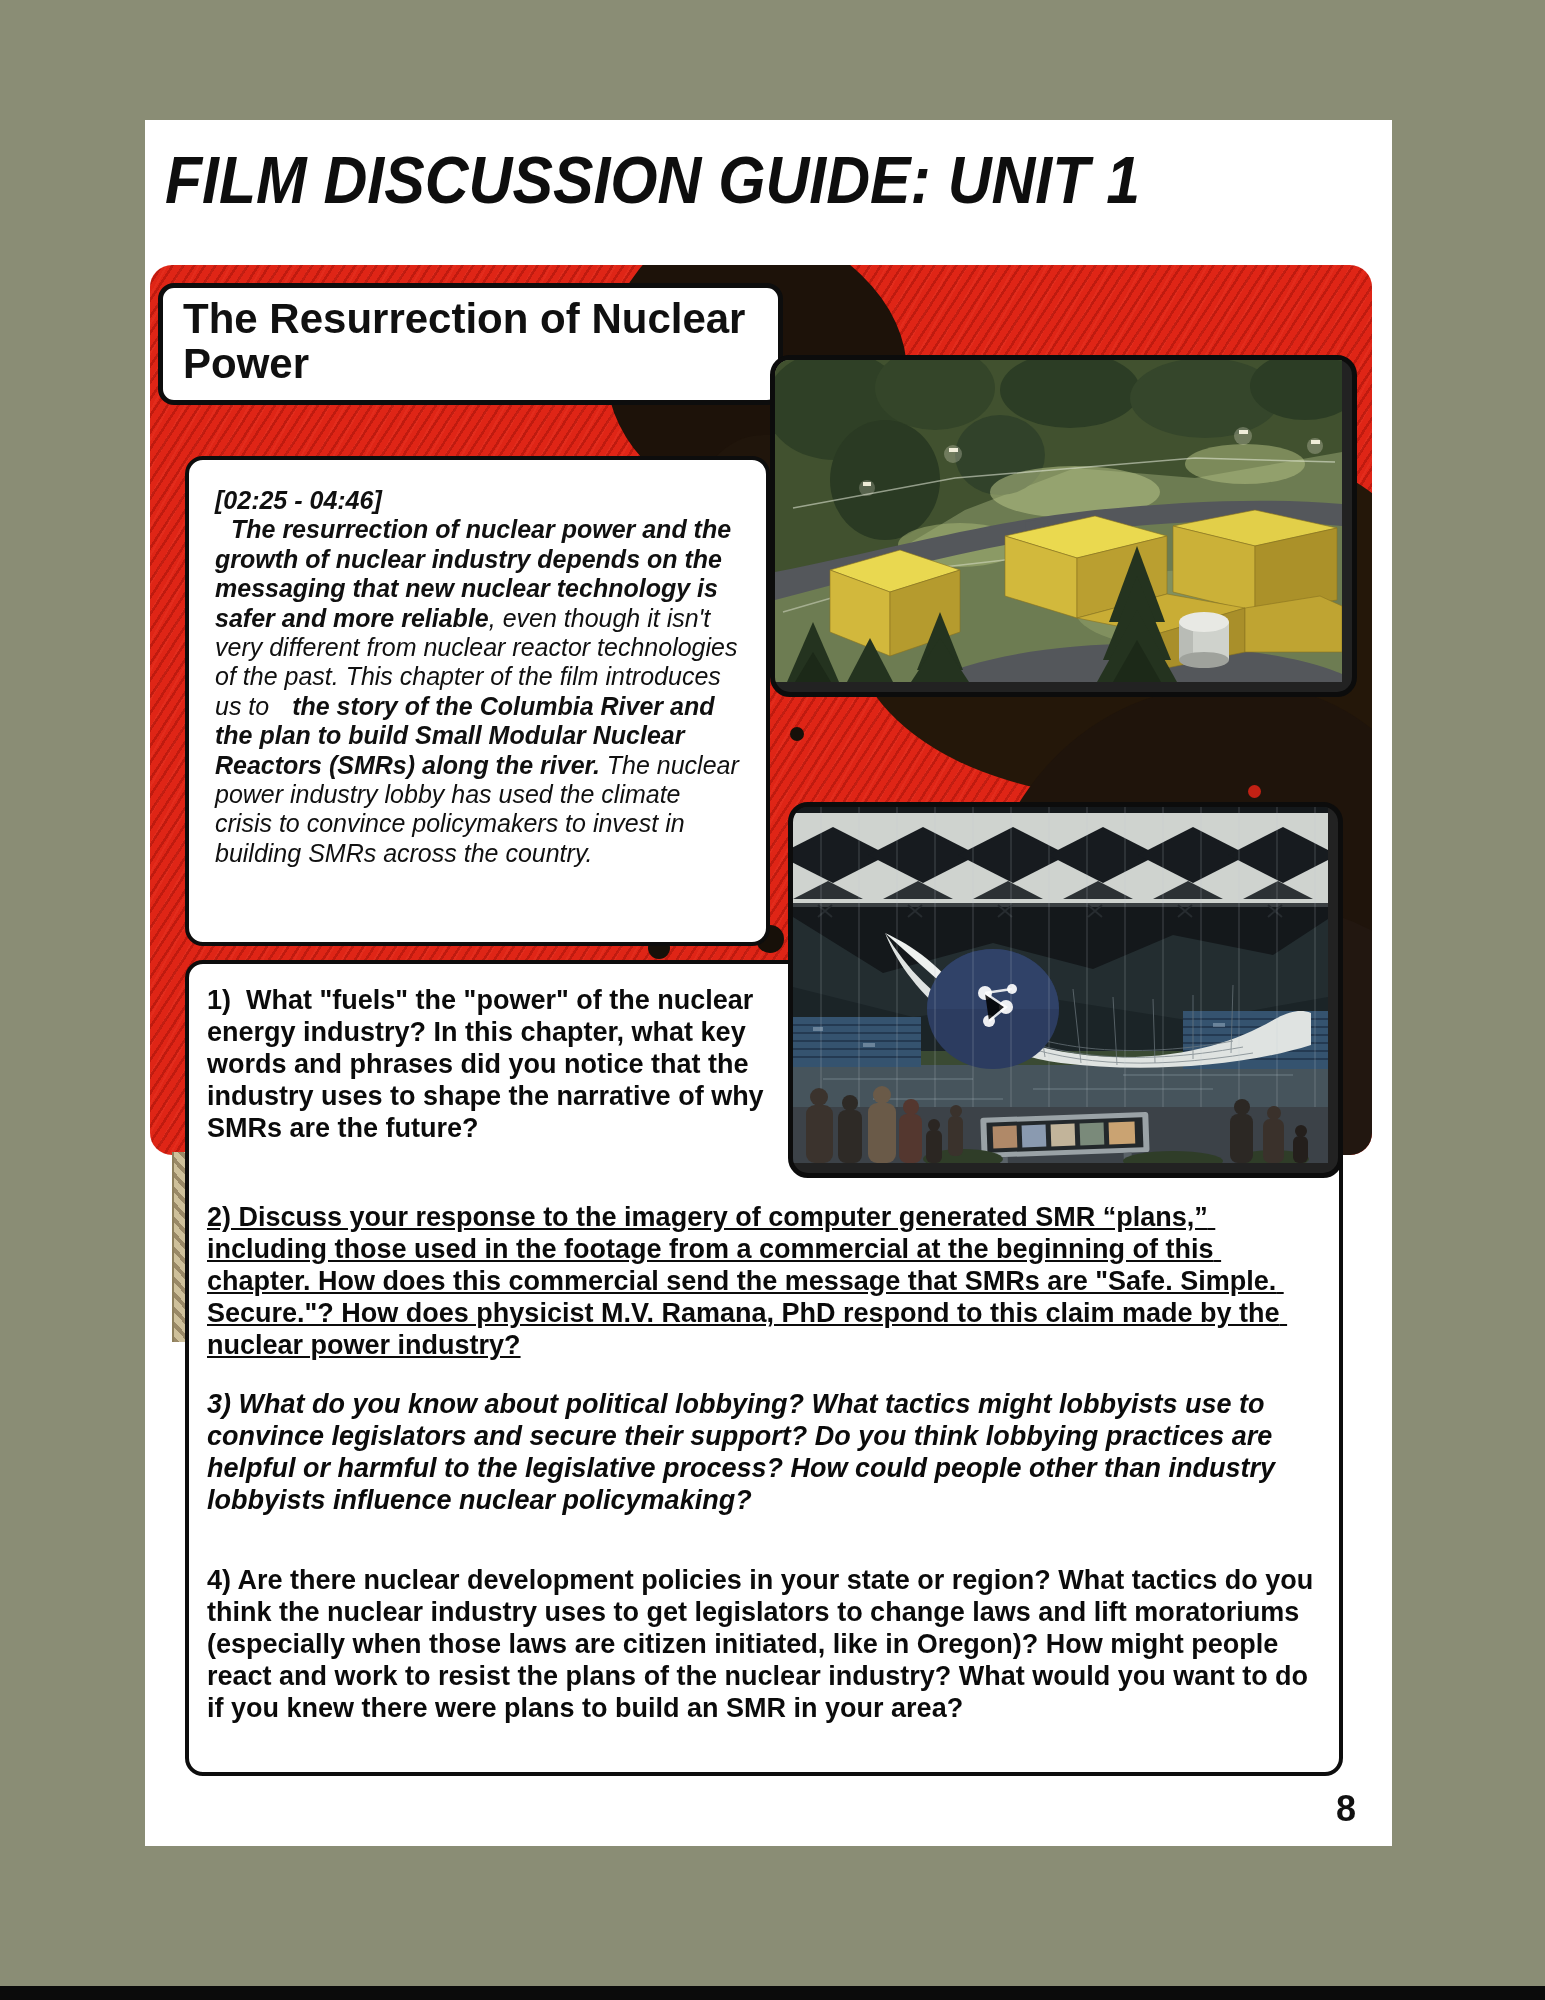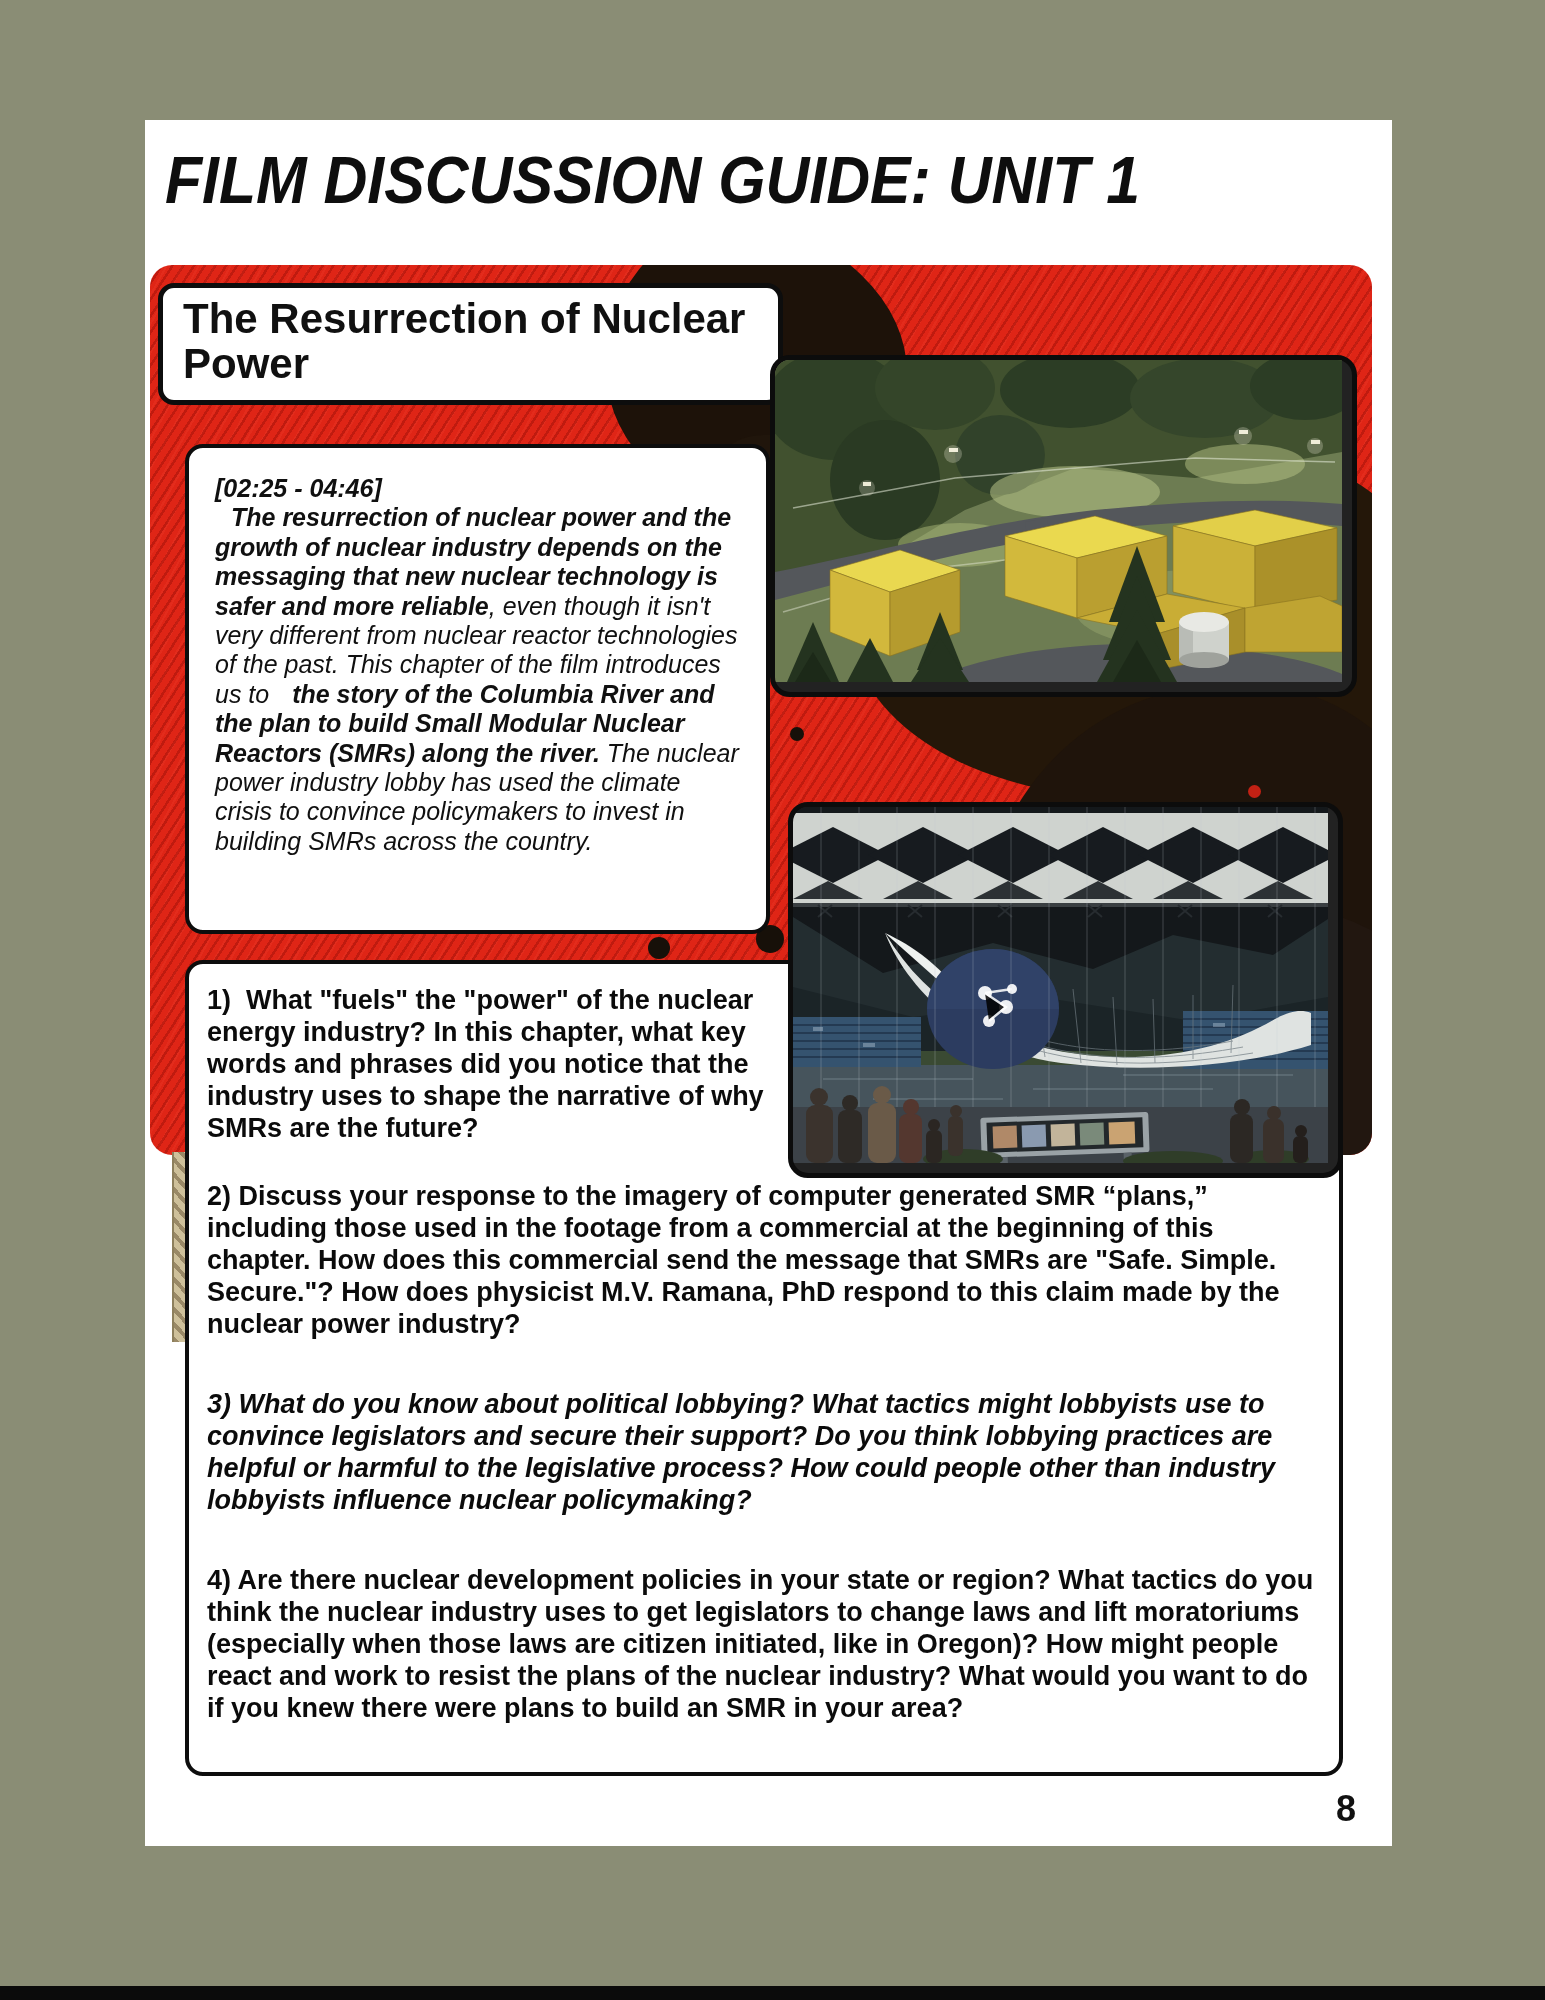--- a/index.html
+++ b/index.html
@@ -45,37 +45,37 @@
   
   .wbox{background:#ffffff;border:4px solid #0d0d0d;border-radius:18px;}
   .heading-box{
     left:158px;top:283px;width:625px;height:122px;border-width:5px;border-radius:16px;
     box-sizing:border-box;padding:8px 10px 0 20px;z-index:3;
   }
   .heading-box h2{
     margin:0;font-size:42px;line-height:1.08;font-weight:700;color:#101010;letter-spacing:0px;
   }
   .summary-box{
-    left:185px;top:444px;width:585px;height:490px;box-sizing:border-box;
+    left:185px;top:456px;width:585px;height:490px;box-sizing:border-box;
     padding:26px 20px 0 26px;z-index:2;
   }
   .summary{
     font-size:25px;line-height:29.4px;font-style:italic;color:#101010;width:525px;
   }
   .summary .ts{font-weight:700;display:block;}
   .summary .b{font-weight:700;margin-left:16px;}
   .questions-box{
     left:185px;top:960px;width:1158px;height:816px;box-sizing:border-box;z-index:2;
   }
   .q{
     position:absolute;margin:0;font-size:27px;line-height:32px;font-weight:700;color:#0b0b0b;
     white-space:pre-wrap;
   }
   .q1{left:18px;top:20px;width:568px;}
-  .q2{left:18px;top:216px;width:1108px;}
+  .q2{left:18px;top:237px;width:1108px;text-decoration:underline;}
   .q3{left:18px;top:424px;width:1108px;font-style:italic;}
   .q4{left:18px;top:600px;width:1110px;}
   
   .shot{border:5px solid #0c0c0c;border-radius:20px;overflow:hidden;background:#222;}
   .shot svg{display:block;}
   .shot1{left:770px;top:355px;width:577px;height:332px;z-index:4;}
   .shot2{left:788px;top:802px;width:545px;height:366px;z-index:5;}
   .page-num{
     left:1336px;top:1788px;font-size:36px;font-weight:700;color:#111;z-index:3;
   }

